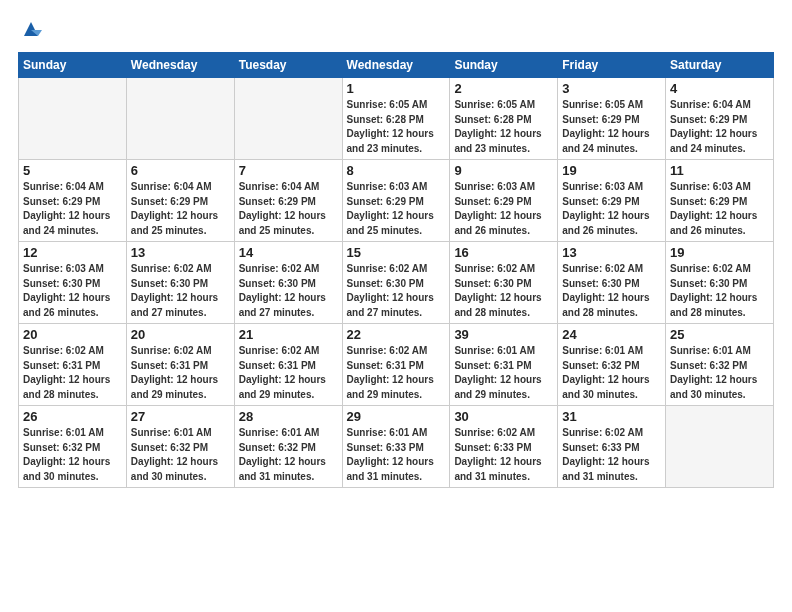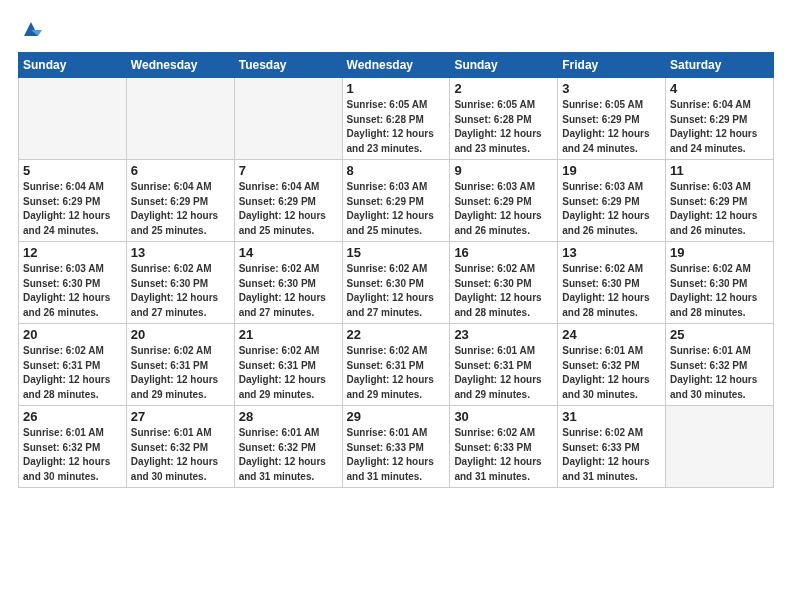--- a/index.html
+++ b/index.html
@@ -294,21 +294,21 @@
 and 29 minutes.</div>
           </td>
           <td>
             <span class="day-num">22</span>
             <div class="day-info" style="white-space: pre-line;">Sunrise: 6:02 AM
 Sunset: 6:31 PM
 Daylight: 12 hours
 and 29 minutes.</div>
           </td>
           <td>
-            <span class="day-num">23</span>
+            <span class="day-num">39</span>
             <div class="day-info" style="white-space: pre-line;">Sunrise: 6:01 AM
 Sunset: 6:31 PM
 Daylight: 12 hours
 and 29 minutes.</div>
           </td>
           <td>
             <span class="day-num">24</span>
             <div class="day-info" style="white-space: pre-line;">Sunrise: 6:01 AM
 Sunset: 6:32 PM
 Daylight: 12 hours

